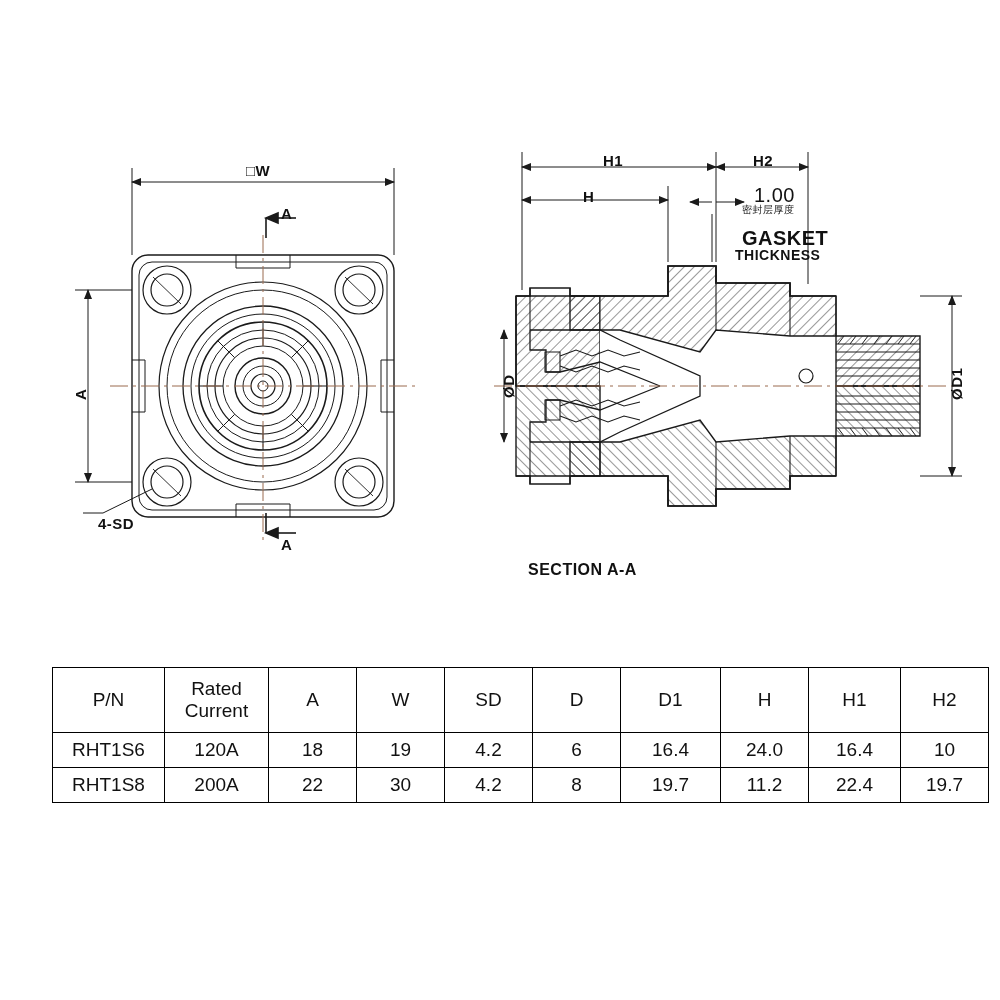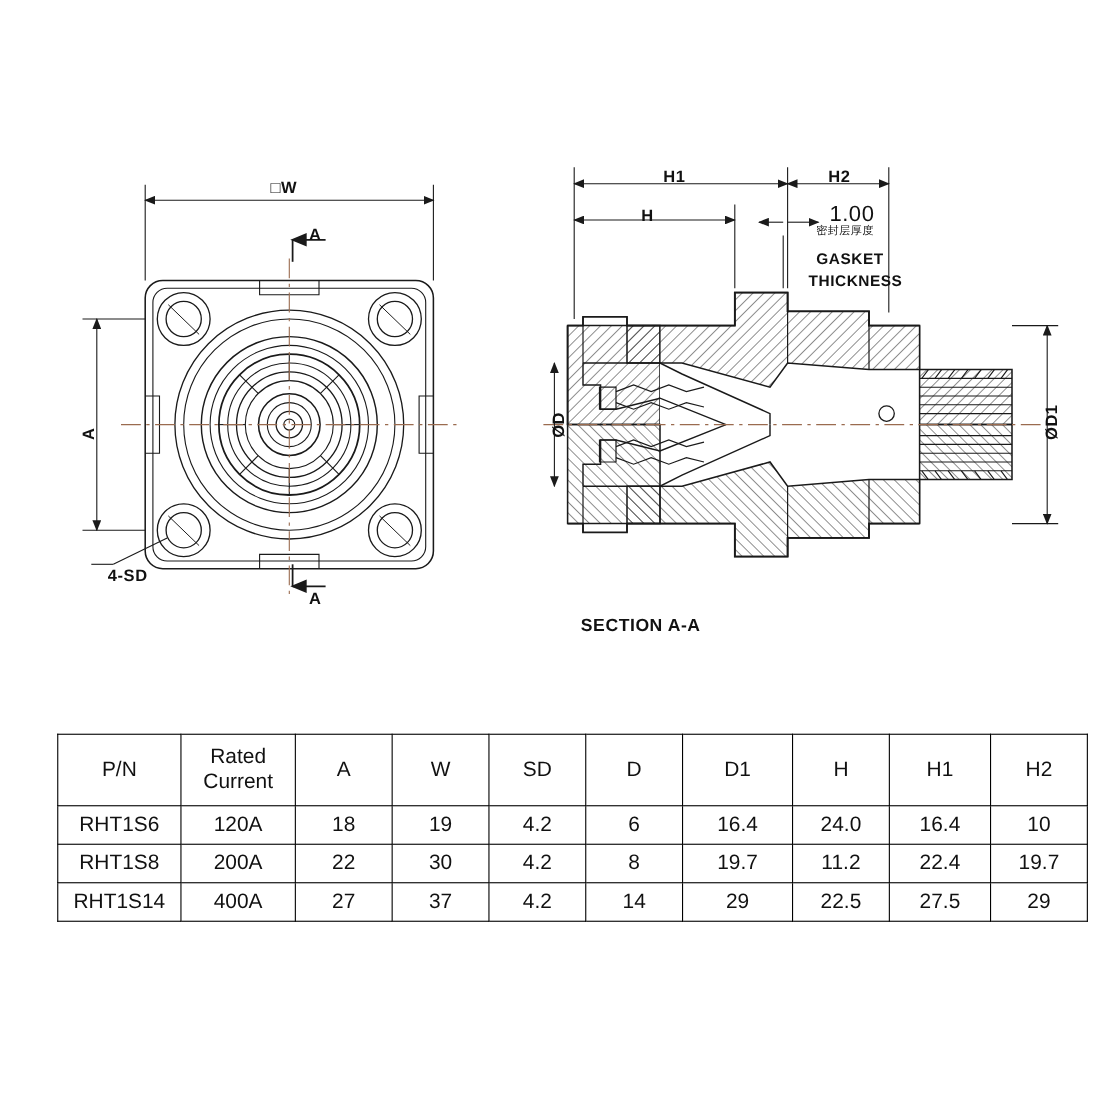--- a/index.html
+++ b/index.html
@@ -280,21 +280,21 @@
   <div class="lbl bold" style="left:281px; top:205px;">A</div>
   <div class="lbl bold" style="left:281px; top:536px;">A</div>
   <div class="lbl bold" style="left:56px; top:515px;margin-left:42px;">4-SD</div>
 
   <div class="lbl bold" style="left:603px; top:152px;">H1</div>
   <div class="lbl bold" style="left:753px; top:152px;">H2</div>
   <div class="lbl bold" style="left:583px; top:188px;">H</div>
 
   <div class="lbl" style="left:754px; top:184px; font-size:20px;">1.00</div>
   <div class="lbl tiny" style="left:742px; top:203px; font-family:Liberation Mono, monospace;">密封层厚度</div>
-  <div class="lbl bold" style="left:742px; top:227px; font-size:14px;">GASKET</div>
+  <div class="lbl bold" style="left:742px; top:227px; font-size:20px;">GASKET</div>
   <div class="lbl bold" style="left:735px; top:247px; font-size:14px;">THICKNESS</div>
 
   <div class="lbl bold rot90" style="left:500px; top:398px;">ØD</div>
   <div class="lbl bold rot90" style="left:948px; top:400px;">ØD1</div>
 
   <div class="lbl bold" style="left:528px; top:561px; font-size:16px;">SECTION   A-A</div>
 
   <table id="spec-table">
     <colgroup>
       <col class="col-pn">
@@ -345,28 +345,16 @@
         <td>200A</td>
         <td>22</td>
         <td>30</td>
         <td>4.2</td>
         <td>8</td>
         <td>19.7</td>
         <td>11.2</td>
         <td>22.4</td>
         <td>19.7</td>
       </tr>
-      <tr>
-        <td>RHT1S14</td>
-        <td>400A</td>
-        <td>27</td>
-        <td>37</td>
-        <td>4.2</td>
-        <td>14</td>
-        <td>29</td>
-        <td>22.5</td>
-        <td>27.5</td>
-        <td>29</td>
-      </tr>
     </tbody>
   </table>
 
 </div>
 
 </body></html>

